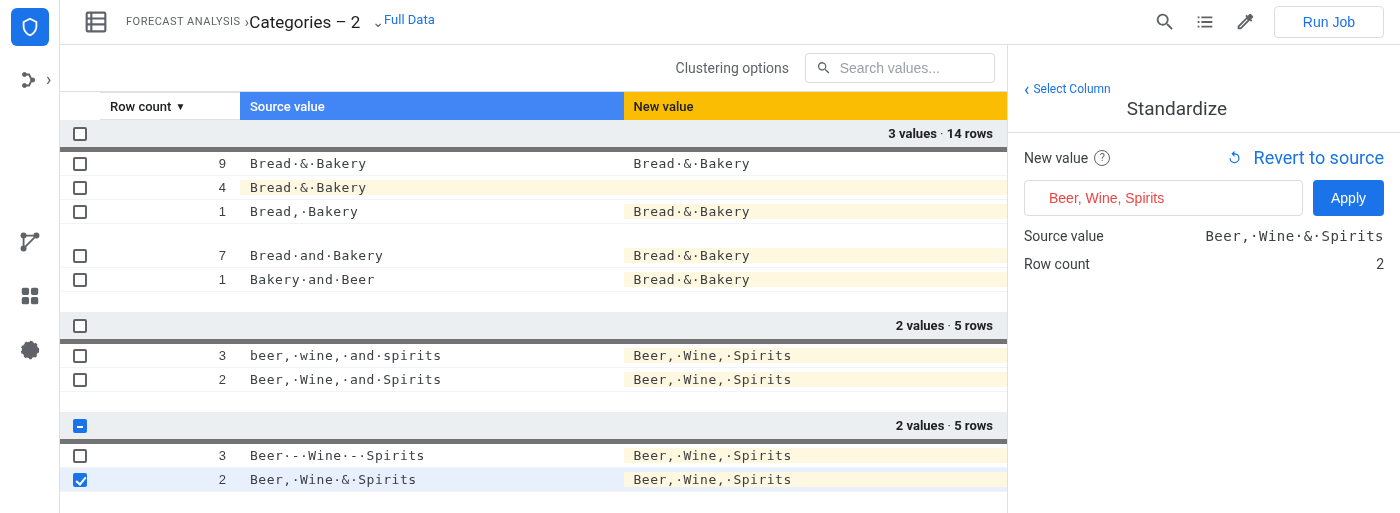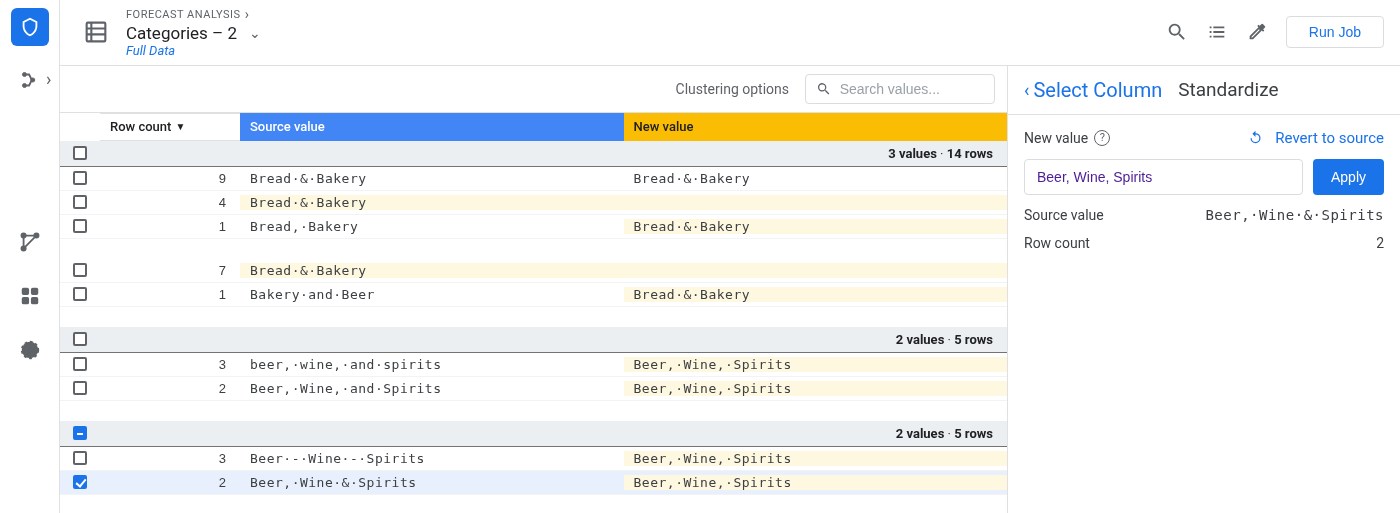--- a/index.html
+++ b/index.html
@@ -9,78 +9,78 @@
   .lsb .logo { width:38px; height:38px; background:#1a73e8; border-radius:6px; display:flex; align-items:center; justify-content:center; }
   .lsb .logo svg { fill:#fff; width:22px; height:22px; }
   .lsb .nav-icon { width:40px; height:40px; display:flex; align-items:center; justify-content:center; color:#5f6368; border-radius:50%; cursor:pointer; position:relative; }
   .lsb .nav-icon svg { width:22px; height:22px; fill:currentColor; stroke:currentColor; }
   .lsb .nav-icon.chev::after { content:"›"; position:absolute; right:-2px; top:8px; font-size:18px; color:#5f6368; }
   .lsb .spacer { height:40px; }
   .main { flex:1; display:flex; flex-direction:column; }
   .hdr { display:flex; align-items:center; padding:6px 16px 6px 20px; border-bottom:1px solid #e0e0e0; gap:14px; }
   .hdr .dataset-icon { width:32px; height:32px; color:#5f6368; display:flex; align-items:center; justify-content:center; }
   .hdr .dataset-icon svg { width:28px; height:28px; }
-  .hdr .crumbs { display:flex; flex-direction:column; line-height:1.2; }
+  .hdr .crumbs { display:flex; flex-direction:row; line-height:1.2; }
   .hdr .breadcrumb { font-size:11px; letter-spacing:.5px; color:#5f6368; text-transform:uppercase; display:flex; align-items:center; gap:4px; }
   .hdr .breadcrumb::after { content:"›"; font-size:14px; }
   .hdr .title-row { display:flex; align-items:center; gap:12px; }
   .hdr .title { font-size:17px; color:#202124; }
   .hdr .title-row .chev { font-size:14px; color:#5f6368; }
-  .hdr .subtitle { color:#1a73e8; font-size:13px; cursor:pointer;font-style:italic; }
+  .hdr .subtitle { color:#1a73e8; font-size:13px; cursor:pointer; }
   .hdr .hdr-right { margin-left:auto; display:flex; align-items:center; gap:18px; }
   .hdr .hdr-right .icon-btn { color:#5f6368; cursor:pointer; display:flex; align-items:center; }
   .hdr .hdr-right .icon-btn svg { width:22px; height:22px; fill:currentColor; }
-  .run-btn { border:1px solid #dadce0; background:#fff; color:#1a73e8; font-size:14px; font-weight:500; padding:7px 22px; border-radius:4px; cursor:pointer; }
+  .run-btn { border:1px solid #dadce0; background:#fff; color:#1a73e8; font-size:14px; font-weight:500; padding:7px 28px; border-radius:4px; cursor:pointer; }
   .workspace { flex:1; display:flex; min-height:0; }
   .tbl-pane { flex:1; display:flex; flex-direction:column; border-right:1px solid #e0e0e0; min-width:0; }
   .tbl-tools { display:flex; align-items:center; justify-content:flex-end; padding:8px 12px; gap:16px; border-bottom:1px solid #e0e0e0; }
   .cluster-link { color:#5f6368; font-size:14px; cursor:pointer; }
   .search-box { display:flex; align-items:center; gap:6px; border:1px solid #dadce0; border-radius:4px; padding:5px 10px; width:190px; }
   .search-box svg { width:18px; height:18px; fill:#5f6368; }
   .search-box input { border:none; outline:none; font-size:14px; width:100%; color:#404040; }
   .search-box input::placeholder { color:#9aa0a6; }
   .col-headers { display:flex; height:28px; font-size:13px; }
   .col-headers .hc { display:flex; align-items:center; padding:0 10px; }
   .hc.chk { width:40px; }
   .hc.rc  { width:140px; justify-content:flex-start; gap:4px; font-weight:500; color:#202124; background:#fff; border-top:1px solid #e0e0e0; border-bottom:1px solid #e0e0e0; }
   .hc.rc .dd { font-size:10px; }
   .hc.sv  { flex:1; background:#4285f4; color:#fff; font-weight:500; border-top:1px solid #4285f4; border-bottom:1px solid #4285f4;}
   .hc.nv  { flex:1; background:#fbbc04; color:#202124; font-weight:500; border-top:1px solid #fbbc04; border-bottom:1px solid #fbbc04;}
   .tbl-body { flex:1; overflow:auto; }
   .group { }
-  .grp-hdr { display:flex; align-items:center; background:#eceff1; height:26px; font-size:13px; color:#5f6368; border-bottom:1px solid #737373;}
+  .grp-hdr { display:flex; align-items:center; background:#eceff1; height:32px; font-size:13px; color:#5f6368; border-bottom:5px solid #737373;}
   .grp-hdr .chk-cell { width:40px; display:flex; justify-content:center; }
   .grp-hdr .summary { margin-left:auto; padding-right:14px; color:#3c4043; }
   .grp-hdr .summary b { font-weight:700; color:#202124; }
   .row { display:flex; align-items:center; height:24px; font-family: Consolas, Menlo, monospace; font-size:13px; border-bottom:1px solid #f1f3f4; color:#3c4043; letter-spacing:.5px;}
   .row.sel { background:#e8f0fe; }
   .row .chk-cell { width:40px; display:flex; justify-content:center; font-family: Arial, sans-serif;}
   .row .rc-cell { width:140px; text-align:right; padding-right:14px; font-family: Arial, sans-serif; letter-spacing:0;}
   .row .sv-cell { flex:1; padding:0 10px; white-space:pre; }
   .row .nv-cell { flex:1; padding:0 10px; white-space:pre; }
   .row .nv-cell.changed { background:#fff8e1; }
   .gap { height:20px; background:#fff; }
   .chkbox { width:14px; height:14px; border:2px solid #5f6368; border-radius:2px; background:#fff; display:inline-block; cursor:pointer; }
   .chkbox.indet { background:#1a73e8; border-color:#1a73e8; position:relative; }
   .chkbox.indet::after { content:""; position:absolute; left:2px; right:2px; top:5px; height:2px; background:#fff; }
   .chkbox.checked { background:#1a73e8; border-color:#1a73e8; position:relative; }
   .chkbox.checked::after { content:""; position:absolute; left:3px; top:0px; width:4px; height:8px; border:solid #fff; border-width:0 2px 2px 0; transform:rotate(40deg); }
   .side { width:392px; display:flex; flex-direction:column; }
   .side-hdr { display:flex; align-items:center; gap:16px; padding:12px 16px; border-bottom:1px solid #e0e0e0;}
-  .sel-col { color:#1a73e8; font-size:20px; display:flex; align-items:center; gap:4px; cursor:pointer; }
+  .sel-col { color:#1a73e8; font-size:12px; display:flex; align-items:center; gap:4px; cursor:pointer; }
   .sel-col::before { content:"‹"; font-size:18px; line-height:0; }
-  .side-title { font-size:19px; color:#3c4043; }
+  .side-title { font-size:19px; color:#3c4043;margin-top:40px; }
   .side-body { padding:14px 16px; display:flex; flex-direction:column; gap:12px; }
   .nv-row { display:flex; align-items:center; justify-content:space-between;}
   .nv-row .lbl { display:flex; align-items:center; gap:6px; color:#3c4043; font-size:14px; }
   .nv-row .lbl .q { width:16px; height:16px; border:1.5px solid #5f6368; border-radius:50%; font-size:11px; display:flex; align-items:center; justify-content:center; color:#5f6368; }
-  .revert { color:#1a73e8; font-size:15px; display:flex; align-items:center; gap:12px; cursor:pointer; }
+  .revert { color:#1a73e8; font-size:18px; display:flex; align-items:center; gap:12px; cursor:pointer; }
   .revert svg { width:15px; height:15px; fill:#1a73e8; }
   .input-row { display:flex; gap:10px; }
-  .input-row input { flex:1; border:1px solid #dadce0; border-radius:4px; padding:9px 12px; font-size:14px; color:#4c1d95; outline:none;}
+  .input-row input { flex:1; border:1px solid #dadce0; border-radius:4px; padding:9px 24px; font-size:14px; color:#ef4444; outline:none;}
   .apply-btn { background:#1a73e8; color:#fff; border:none; border-radius:4px; padding:0 18px; font-size:14px; font-weight:500; cursor:pointer;}
   .kv { display:flex; justify-content:space-between; font-size:14px; color:#3c4043;}
   .kv .v { font-family: Consolas, Menlo, monospace; letter-spacing:.5px; color:#3c4043;}
   .kv .v.num { font-family: inherit; letter-spacing:0;}
 </style>
 </head>
 <body>
 
 <div class="app">
 
@@ -214,20 +214,21 @@
                 <span class="nv-cell changed">Bread·&amp;·Bakery</span>
               </div>
             </div>
             <div class="gap"></div>
             <div class="group">
               <div class="row">
                 <span class="chk-cell">
                   <span class="chkbox"></span>
                 </span>
                 <span class="rc-cell">7</span>
+                <span class="sv-cell">Bread·and·Bakery</span>
                 <span class="nv-cell changed">Bread·&amp;·Bakery</span>
               </div>
               <div class="row">
                 <span class="chk-cell">
                   <span class="chkbox"></span>
                 </span>
                 <span class="rc-cell">1</span>
                 <span class="sv-cell">Bakery·and·Beer</span>
                 <span class="nv-cell changed">Bread·&amp;·Bakery</span>
               </div>

